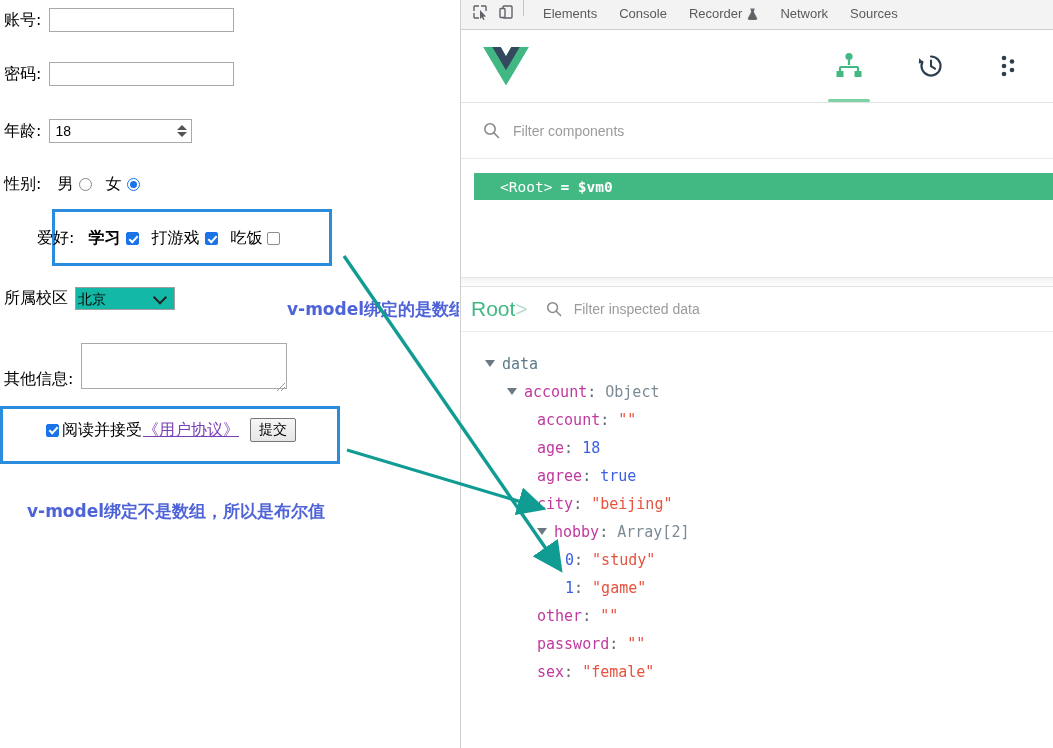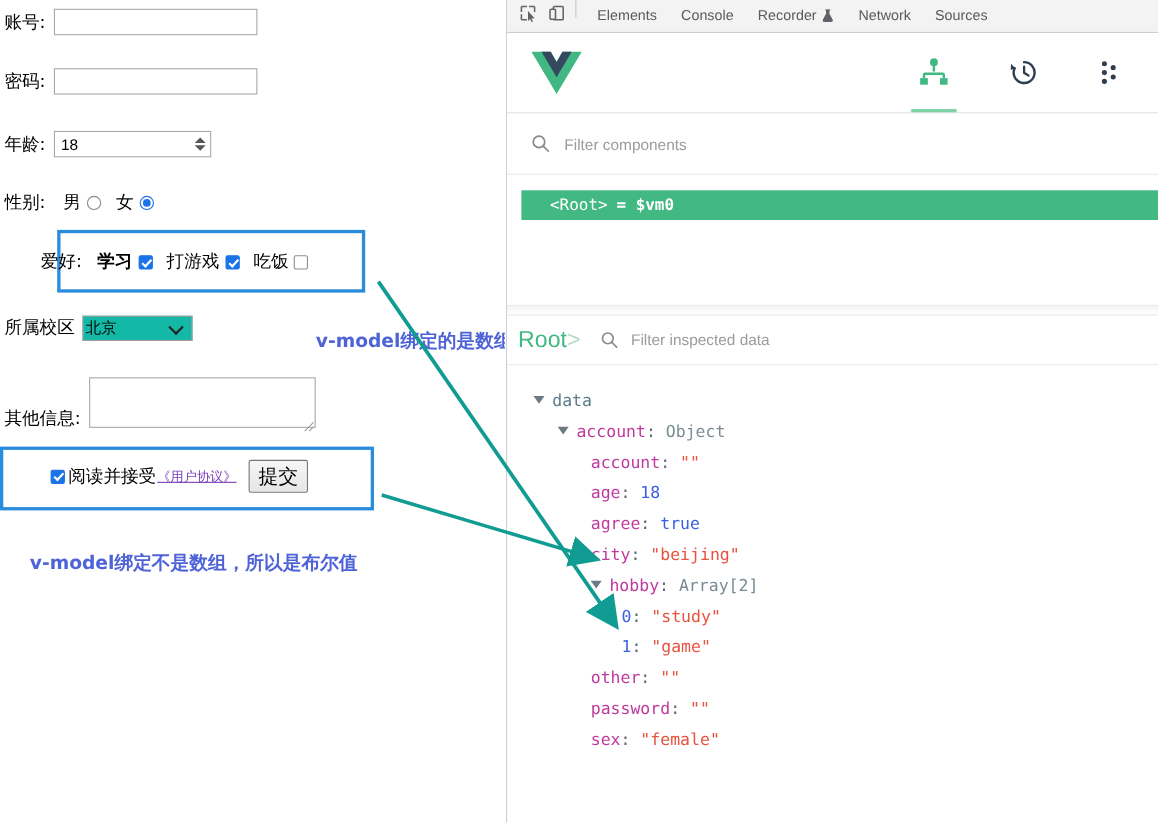--- a/index.html
+++ b/index.html
@@ -183,28 +183,28 @@
   .ta-grip {
     position: absolute;
     right: 1px; bottom: 1px;
     width: 12px; height: 12px;
     pointer-events: none;
   }
 
   a.agreement {
     color: #7a3fb5;
     text-decoration: underline;
-    font-size: 12px;
+    font-size: 16px;
     font-family: Liberation Mono, monospace;
   }
 
   button.submit {
     box-sizing: border-box;
     font-family: "DejaVu Sans", sans-serif;
-    font-size: 18px;
+    font-size: 14px;
     padding: 2px 8px;
     border: 1px solid #767676;
     border-radius: 2px;
     background: linear-gradient(#f6f6f6, #e6e6e6);
     color: #000;
     cursor: pointer;
   }
 
   .annot {
     position: absolute;

